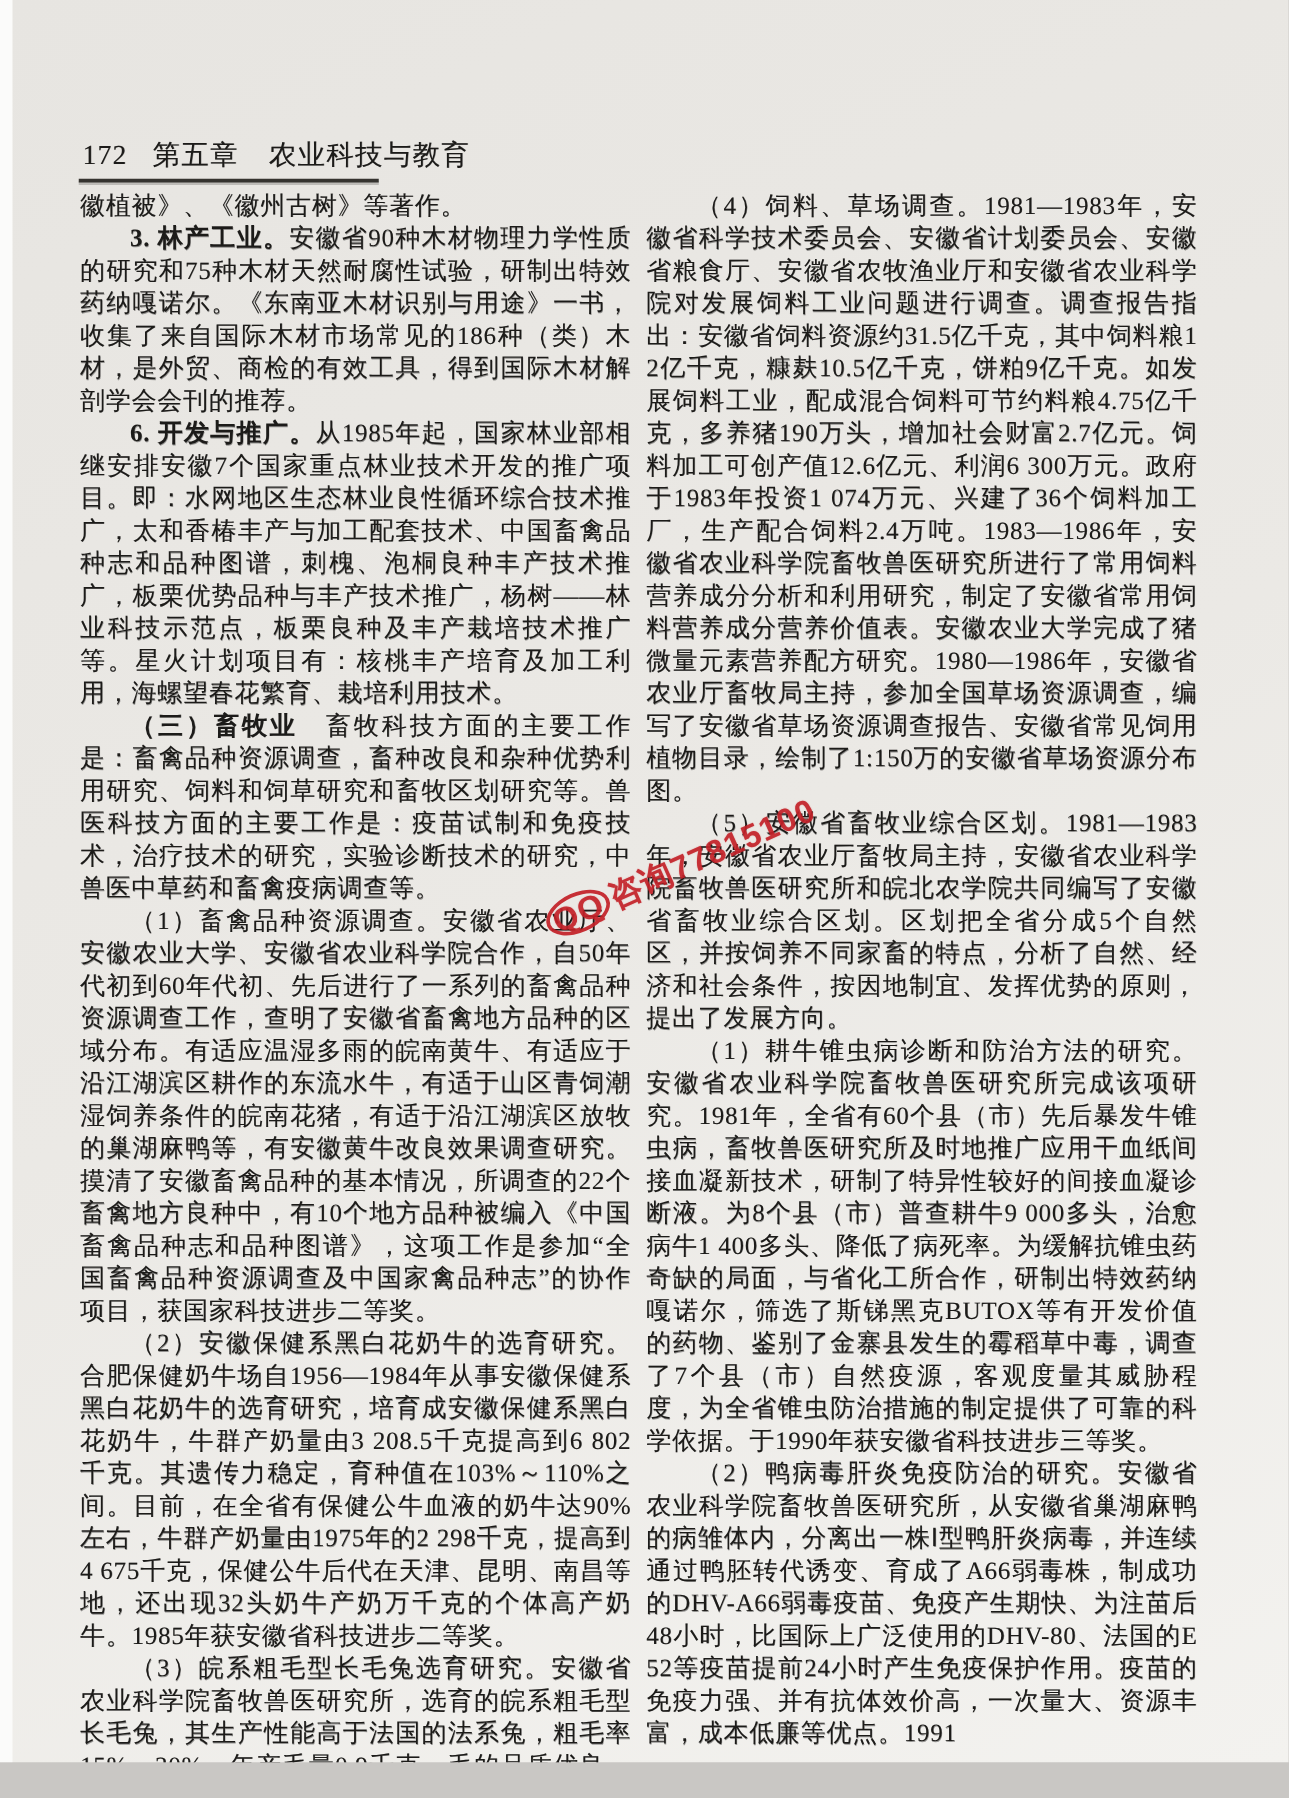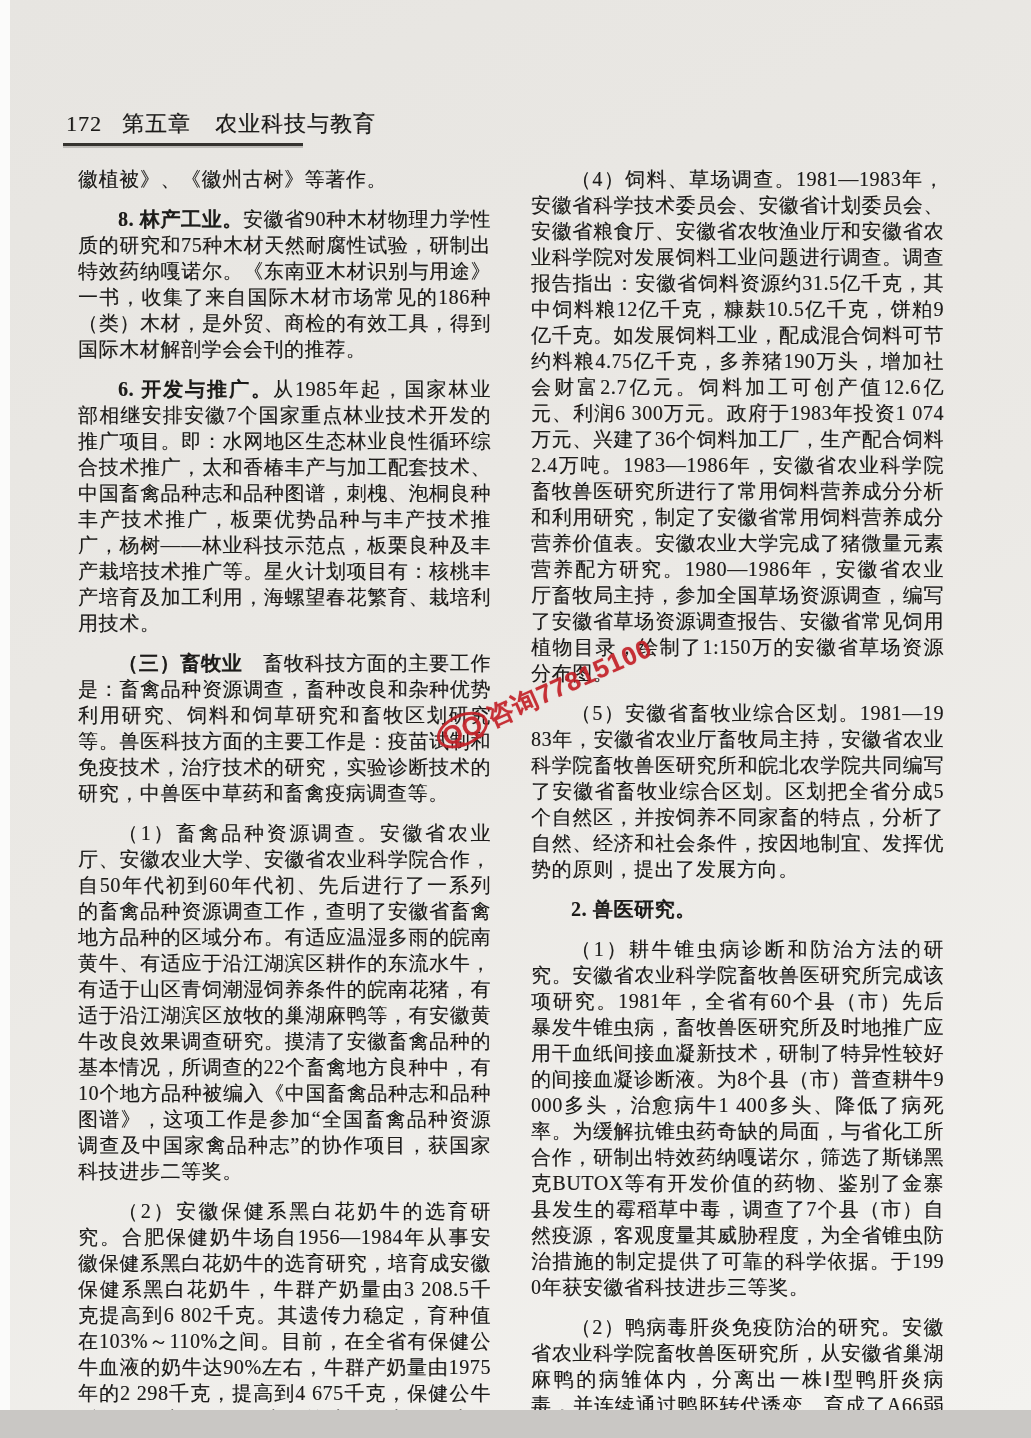--- a/index.html
+++ b/index.html
@@ -34,21 +34,21 @@
     display:flex; gap:12px;
   }
   .col {
     width:441px;
     font-size:20px; line-height:26px;
     text-align:justify; text-align-last:left;
     word-break:break-all;
     letter-spacing:0.6px;
     text-shadow:0.35px 0.35px 0 rgba(22,22,22,0.42);
   }
-  .col p { margin:14px; text-indent:2em; }
+  .col p { margin:0; text-indent:2em; }
   .col p.cont { text-indent:0; }
   .lead { font-weight:bold; }
   .watermark {
     position:absolute; left:438px; top:724px;
     transform:rotate(-24deg); transform-origin:0 50%;
     font-family:"Liberation Sans", sans-serif;
     font-size:26px; font-weight:bold; letter-spacing:1px;
     color:#c32128; white-space:nowrap; opacity:0.92;
     text-shadow:0 0 1px rgba(195,33,40,0.55);
   }
@@ -66,32 +66,31 @@
   <div class="edge-strip"></div>
 
   <header class="page-header">
     <span class="pnum">172</span><span class="chap">第五章</span><span>农业科技与教育</span>
   </header>
   <div class="header-rule"></div>
 
   <main class="columns">
     <section class="col">
       <p class="cont"><span class="lead"></span><span>徽植被》、《徽州古树》等著作。</span></p>
-      <p><span class="lead">8. 林产工业。</span><span>安徽省90种木材物理力学性质的研究和75种木材天然耐腐性试验，研制出特效药纳嘎诺尔。《东南亚木材识别与用途》一书，收集了来自国际木材市场常见的186种（类）木材，是外贸、商检的有效工具，得到国际木材解剖学会会刊的推荐。</span></p>
+      <p><span class="lead">3. 林产工业。</span><span>安徽省90种木材物理力学性质的研究和75种木材天然耐腐性试验，研制出特效药纳嘎诺尔。《东南亚木材识别与用途》一书，收集了来自国际木材市场常见的186种（类）木材，是外贸、商检的有效工具，得到国际木材解剖学会会刊的推荐。</span></p>
       <p><span class="lead">6. 开发与推广。</span><span>从1985年起，国家林业部相继安排安徽7个国家重点林业技术开发的推广项目。即：水网地区生态林业良性循环综合技术推广，太和香椿丰产与加工配套技术、中国畜禽品种志和品种图谱，刺槐、泡桐良种丰产技术推广，板栗优势品种与丰产技术推广，杨树——林业科技示范点，板栗良种及丰产栽培技术推广等。星火计划项目有：核桃丰产培育及加工利用，海螺望春花繁育、栽培利用技术。</span></p>
       <p><span class="lead">（三）畜牧业</span><span>　畜牧科技方面的主要工作是：畜禽品种资源调查，畜种改良和杂种优势利用研究、饲料和饲草研究和畜牧区划研究等。兽医科技方面的主要工作是：疫苗试制和免疫技术，治疗技术的研究，实验诊断技术的研究，中兽医中草药和畜禽疫病调查等。</span></p>
       <p><span class="lead"></span><span>（1）畜禽品种资源调查。安徽省农业厅、安徽农业大学、安徽省农业科学院合作，自50年代初到60年代初、先后进行了一系列的畜禽品种资源调查工作，查明了安徽省畜禽地方品种的区域分布。有适应温湿多雨的皖南黄牛、有适应于沿江湖滨区耕作的东流水牛，有适于山区青饲潮湿饲养条件的皖南花猪，有适于沿江湖滨区放牧的巢湖麻鸭等，有安徽黄牛改良效果调查研究。摸清了安徽畜禽品种的基本情况，所调查的22个畜禽地方良种中，有10个地方品种被编入《中国畜禽品种志和品种图谱》，这项工作是参加“全国畜禽品种资源调查及中国家禽品种志”的协作项目，获国家科技进步二等奖。</span></p>
       <p><span class="lead"></span><span>（2）安徽保健系黑白花奶牛的选育研究。合肥保健奶牛场自1956—1984年从事安徽保健系黑白花奶牛的选育研究，培育成安徽保健系黑白花奶牛，牛群产奶量由3 208.5千克提高到6 802千克。其遗传力稳定，育种值在103%～110%之间。目前，在全省有保健公牛血液的奶牛达90%左右，牛群产奶量由1975年的2 298千克，提高到4 675千克，保健公牛后代在天津、昆明、南昌等地，还出现32头奶牛产奶万千克的个体高产奶牛。1985年获安徽省科技进步二等奖。</span></p>
       <p><span class="lead"></span><span>（3）皖系粗毛型长毛兔选育研究。安徽省农业科学院畜牧兽医研究所，选育的皖系粗毛型长毛兔，其生产性能高于法国的法系兔，粗毛率15%～20%，年产毛量0.9千克，毛的品质优良，而且采毛方式不</span></p>
     </section>
 
     <section class="col">
       <p><span class="lead"></span><span>（4）饲料、草场调查。1981—1983年，安徽省科学技术委员会、安徽省计划委员会、安徽省粮食厅、安徽省农牧渔业厅和安徽省农业科学院对发展饲料工业问题进行调查。调查报告指出：安徽省饲料资源约31.5亿千克，其中饲料粮12亿千克，糠麸10.5亿千克，饼粕9亿千克。如发展饲料工业，配成混合饲料可节约料粮4.75亿千克，多养猪190万头，增加社会财富2.7亿元。饲料加工可创产值12.6亿元、利润6 300万元。政府于1983年投资1 074万元、兴建了36个饲料加工厂，生产配合饲料2.4万吨。1983—1986年，安徽省农业科学院畜牧兽医研究所进行了常用饲料营养成分分析和利用研究，制定了安徽省常用饲料营养成分营养价值表。安徽农业大学完成了猪微量元素营养配方研究。1980—1986年，安徽省农业厅畜牧局主持，参加全国草场资源调查，编写了安徽省草场资源调查报告、安徽省常见饲用植物目录，绘制了1:150万的安徽省草场资源分布图。</span></p>
       <p><span class="lead"></span><span>（5）安徽省畜牧业综合区划。1981—1983年，安徽省农业厅畜牧局主持，安徽省农业科学院畜牧兽医研究所和皖北农学院共同编写了安徽省畜牧业综合区划。区划把全省分成5个自然区，并按饲养不同家畜的特点，分析了自然、经济和社会条件，按因地制宜、发挥优势的原则，提出了发展方向。</span></p>
-      <p><span class="lead">2. 兽医研究。</span><span></span></p>
       <p><span class="lead"></span><span>（1）耕牛锥虫病诊断和防治方法的研究。安徽省农业科学院畜牧兽医研究所完成该项研究。1981年，全省有60个县（市）先后暴发牛锥虫病，畜牧兽医研究所及时地推广应用干血纸间接血凝新技术，研制了特异性较好的间接血凝诊断液。为8个县（市）普查耕牛9 000多头，治愈病牛1 400多头、降低了病死率。为缓解抗锥虫药奇缺的局面，与省化工所合作，研制出特效药纳嘎诺尔，筛选了斯锑黑克BUTOX等有开发价值的药物、鉴别了金寨县发生的霉稻草中毒，调查了7个县（市）自然疫源，客观度量其威胁程度，为全省锥虫防治措施的制定提供了可靠的科学依据。于1990年获安徽省科技进步三等奖。</span></p>
       <p><span class="lead"></span><span>（2）鸭病毒肝炎免疫防治的研究。安徽省农业科学院畜牧兽医研究所，从安徽省巢湖麻鸭的病雏体内，分离出一株Ⅰ型鸭肝炎病毒，并连续通过鸭胚转代诱变、育成了A66弱毒株，制成功的DHV-A66弱毒疫苗、免疫产生期快、为注苗后48小时，比国际上广泛使用的DHV-80、法国的E52等疫苗提前24小时产生免疫保护作用。疫苗的免疫力强、并有抗体效价高，一次量大、资源丰富，成本低廉等优点。1991</span></p>
     </section>
   </main>
 
   <div class="watermark">
     <span class="wm-circled">QQ</span><span>咨询77815100</span>
   </div>
 </div>
 

